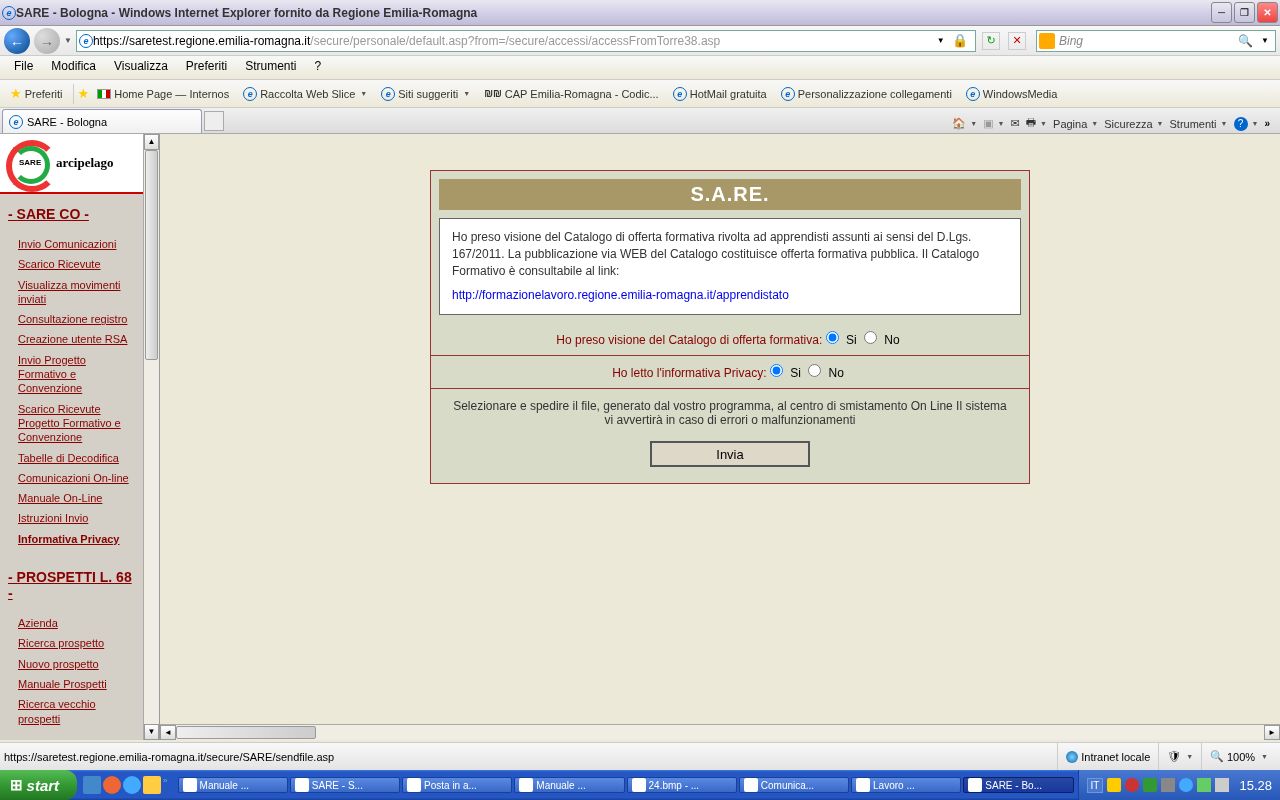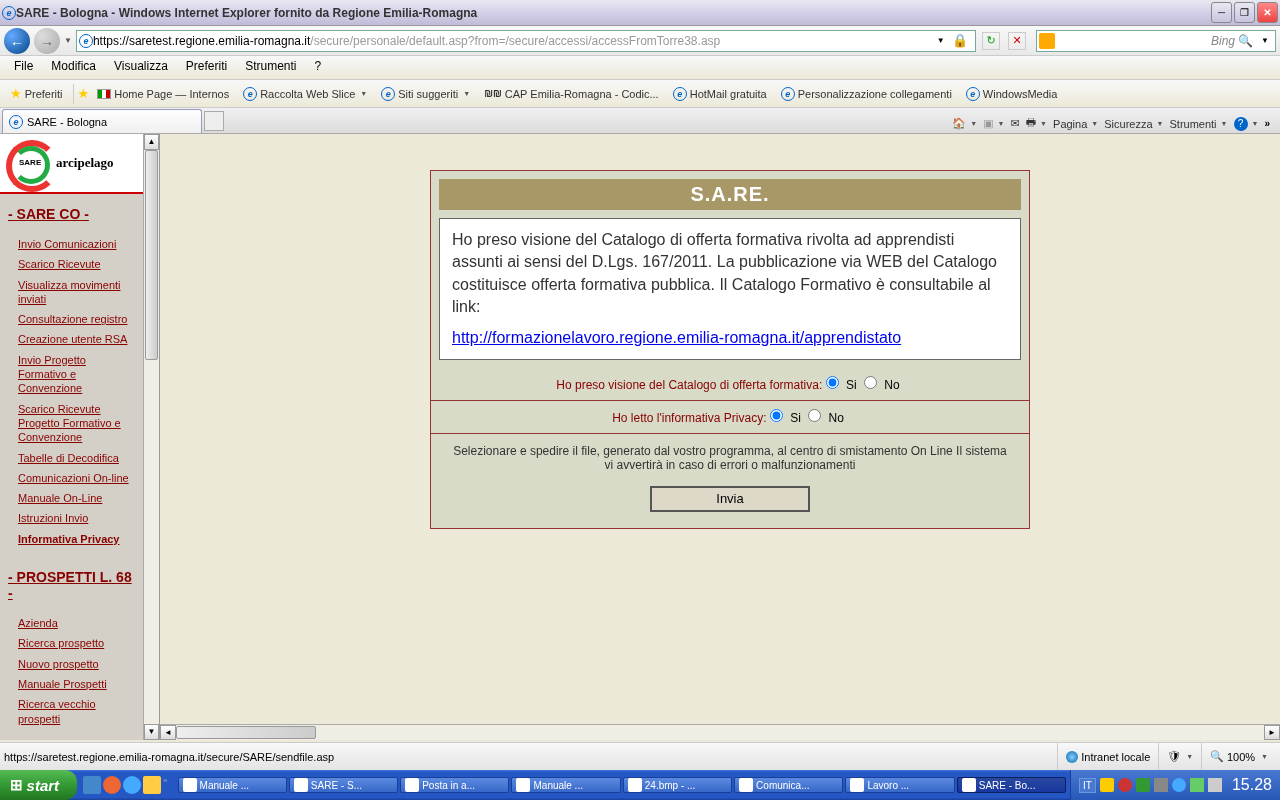--- a/index.html
+++ b/index.html
@@ -20,21 +20,21 @@
 .nav-back { background: radial-gradient(circle at 30% 30%, #6af, #048); color: white; font-size: 14px; }
 .nav-fwd { background: radial-gradient(circle at 30% 30%, #ddd, #aaa); color: #666; font-size: 14px; }
 .nav-drop { font-size: 8px; color: #555; }
 .addr-bar { flex: 1; height: 22px; background: white; border: 1px solid #7a9; display: flex; align-items: center; padding: 0 2px; }
 .addr-text { flex: 1; font-size: 12px; color: #000; }
 .addr-path-secure { color: #999; }
 .addr-drop { width: 16px; text-align: center; font-size: 8px; }
 .nav-ic { width: 18px; height: 18px; border: 1px solid #ccc; margin: 0 2px; display: inline-flex; align-items: center; justify-content: center; font-size: 11px; }
 .search-box { width: 240px; height: 22px; background: white; border: 1px solid #7a9; display: flex; align-items: center; padding: 0 2px; margin-left: 4px; }
 .search-ic { width: 16px; height: 16px; background: #fa0; border-radius: 2px; margin-right: 4px; }
-.search-text { flex: 1; color: #888; font-style: italic; font-size: 12px; text-align: right; }
+.search-text { flex: 1; color: #888; font-style: italic; font-size: 12px; }
 .search-btn { width: 22px; font-size: 12px; color: #06c; text-align: center; }
 
 
 .menubar { height: 24px; background: linear-gradient(#f8f8f8,#ece9d8); border-bottom: 1px solid #ccc; display: flex; padding: 0 6px; gap: 2px; }
 .menu-item { padding: 3px 8px; font-size: 12px; cursor: default; }
 
 
 .favbar { height: 28px; background: linear-gradient(#f8f8f8,#ece9d8); border-bottom: 1px solid #ccc; display: flex; align-items: center; padding: 0 4px; gap: 2px; }
 .fav-item { display: flex; align-items: center; gap: 3px; padding: 2px 6px; font-size: 11px; color: #333; white-space: nowrap; }
 .fav-sep { width: 1px; height: 20px; background: #ccc; margin: 0 2px; }
@@ -66,22 +66,22 @@
 .side-link { display: block; font-size: 11px; color: #800; text-decoration: underline; padding: 3px 0; line-height: 1.3; }
 .side-link.bold { font-weight: bold; }
 .side-scroll { width: 16px; background: #ece9d8; border-left: 1px solid #aaa; display: flex; flex-direction: column; }
 .scroll-btn { height: 16px; background: linear-gradient(#fff,#ddd); border: 1px solid #999; font-size: 8px; text-align: center; line-height: 14px; }
 .scroll-track { flex: 1; background: #f0ede4; position: relative; }
 .scroll-thumb { position: absolute; left: 1px; right: 1px; background: linear-gradient(to right,#eee,#ccc); border: 1px solid #999; border-radius: 2px; }
 
 .main-area { flex: 1; background: #ece9d8; padding: 0; overflow: hidden; position: relative; }
 .form-box { position: absolute; left: 270px; top: 36px; width: 600px; border: 1px solid #933; background: #d8dbc8; }
 .form-title { background: #a89868; color: white; text-align: center; font-size: 20px; font-weight: bold; padding: 4px; margin: 8px; letter-spacing: 1px; }
-.info-box { background: white; border: 1px solid #666; margin: 0 8px 8px 8px; padding: 10px 12px; font-size: 16px; color: #333; line-height: 1.4; }
-.info-link { color: #00e; text-decoration: underline; display: inline-block; margin-top: 8px; }
+.info-box { background: white; border: 1px solid #666; margin: 0 8px 8px 8px; padding: 10px 12px; font-size: 12px; color: #333; line-height: 1.4; }
+.info-link { color: #00e; display: inline-block; margin-top: 8px; }
 .radio-row { text-align: center; padding: 8px; font-size: 12px; color: #800; border-top: 1px solid #933; }
 .radio-row.first { border-top: none; }
 .radio-row label { color: #000; margin: 0 4px; }
 .instr-text { text-align: center; padding: 10px 20px; font-size: 12px; color: #333; border-top: 1px solid #933; }
 .file-section { padding: 4px 8px 12px 8px; }
 .file-label { font-size: 12px; color: #800; margin-bottom: 2px; }
 .file-row { display: flex; gap: 6px; }
 .file-input { flex: 1; height: 20px; border: 1px solid #888; background: white; font-size: 11px; padding: 2px 4px; }
 .file-btn { height: 20px; padding: 0 10px; border: 1px solid #888; background: linear-gradient(#fff,#ddd); font-size: 11px; }
 .submit-row { text-align: center; padding: 4px 0 16px 0; }
@@ -103,21 +103,21 @@
 .start-btn { height: 30px; padding: 0 18px 0 10px; background: linear-gradient(to bottom, #5b5 0%, #393 50%, #272 100%); border-radius: 0 12px 12px 0; color: white; font-weight: bold; font-style: italic; font-size: 15px; display: flex; align-items: center; gap: 4px; }
 .ql { display: flex; gap: 2px; padding: 0 6px; }
 .ql-ic { width: 18px; height: 18px; background: #eee; border-radius: 2px; }
 .task-items { display: flex; gap: 2px; flex: 1; padding: 0 4px; }
 .task-item { flex: 1; max-width: 120px; height: 16px; background: linear-gradient(#5a8ae0,#3868c8); border: 1px solid #1a3f99; border-radius: 2px; display: flex; align-items: center; gap: 3px; padding: 0 4px; color: white; font-size: 10px; overflow: hidden; white-space: nowrap; }
 .task-item.active { background: linear-gradient(#2848a0,#1838a0); border: 1px solid #0a2060; }
 .task-ic { width: 14px; height: 14px; background: #fff; border-radius: 2px; flex-shrink: 0; }
 .tray { background: linear-gradient(#4878d0,#2858b8); height: 30px; display: flex; align-items: center; padding: 0 8px; gap: 4px; border-left: 1px solid #1a3f99; }
 .tray-ic { width: 14px; height: 14px; }
 .tray-lang { background: #4878d0; color: white; font-size: 10px; padding: 1px 3px; border: 1px solid #6898e0; }
-.tray-time { color: white; font-size: 16px; padding-left: 6px; }
+.tray-time { color: white; font-size: 13px; padding-left: 6px; }
 </style>
 </head>
 <body>
 
 <div class="titlebar">
   <span class="ie-ic">e</span>
   <span class="titlebar-text">SARE - Bologna - Windows Internet Explorer fornito da Regione Emilia-Romagna</span>
   <div class="titlebar-btns">
     <div class="titlebar-btn min-btn">─</div>
     <div class="titlebar-btn max-btn">❐</div>

